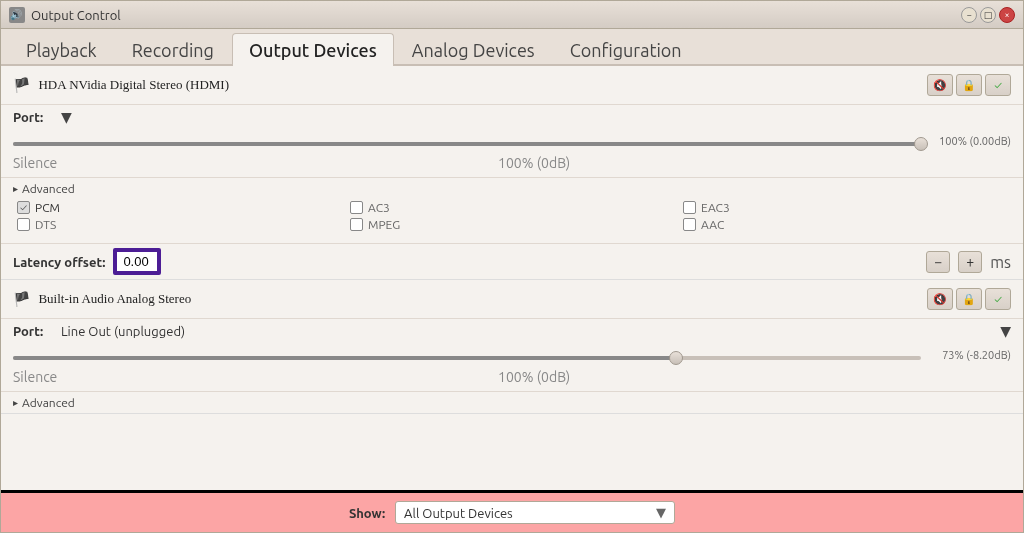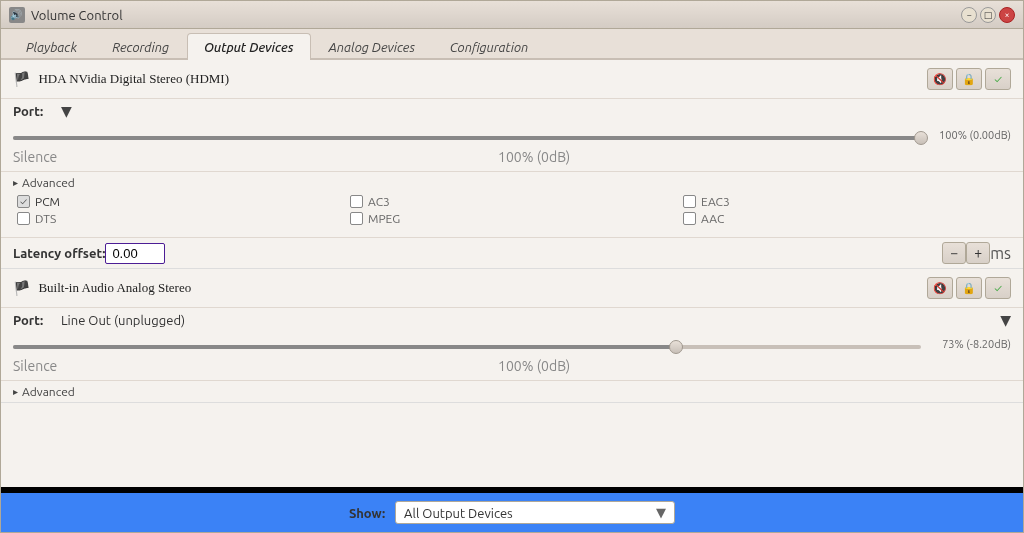--- a/index.html
+++ b/index.html
@@ -58,29 +58,28 @@
 
     .tabs {
       display: flex;
       background: #e8e0d8;
       border-bottom: 2px solid #c8beb4;
       padding: 4px 8px 0;
       gap: 1px;
     }
     .tab {
       padding: 6px 16px;
-      font-size: 13px;
+      font-size: 18px;
       cursor: pointer;
       border: 1px solid transparent;
       border-bottom: none;
       border-radius: 4px 4px 0 0;
       background: transparent;
       color: #444;
       margin-bottom: -2px;
-      font-style: italic;
     }
     .tab.active {
       background: #f5f2ee;
       border-color: #c8beb4;
       border-bottom-color: #f5f2ee;
       color: #222;
       font-weight: 500;
     }
 
     .content {
@@ -248,50 +247,51 @@
       font-size: 10px;
       color: #555;
     }
     .codec-label { color: #666; }
     .codec-label.enabled { color: #333; }
 
     .latency-row {
       display: flex;
       align-items: center;
       padding: 4px 12px;
+      gap: 8px;
       border-top: 1px solid #e0d8d0;
     }
     .latency-label { font-weight: bold; color: #333; }
     .latency-input {
-      border: 1px solid #4c1d95;
+      border: 4px solid #4c1d95;
       background: white;
       padding: 2px 6px;
       font-size: 13px;
-      width: 60px;
+      width: 48px;
       border-radius: 2px;
     }
     .latency-spacer { flex: 1; }
     .latency-minus, .latency-plus {
       width: 24px; height: 22px;
       border: 1px solid #b0a898;
       background: linear-gradient(to bottom, #e8e0d8, #d8d0c8);
       display: flex; align-items: center; justify-content: center;
       cursor: pointer;
       font-size: 14px;
       border-radius: 3px;
     }
     .latency-ms { color: #555; font-size: 16px; }
 
     .footer {
       padding: 8px 12px;
-      border-top: 6px solid #000000;
+      border-top: 3px solid #000000;
       display: flex;
       align-items: center;
       justify-content: center;
-      background: #3b82f6;
+      background: #fca5a5;
       gap: 10px;
     }
     .show-label { font-weight: bold; color: #333; }
     .show-select {
       display: flex;
       align-items: center;
       border: 1px solid #b0a898;
       background: white;
       border-radius: 3px;
       padding: 3px 8px;
@@ -301,21 +301,21 @@
     .show-select-text { color: #333; }
     .show-select-arrow { color: #666; }
   </style>
 </head>
 <body>
 
 <div class="window">
 
   <div class="titlebar">
     <div class="titlebar-icon">🔊</div>
-    <span class="titlebar-title">Volume Control</span>
+    <span class="titlebar-title">Output Control</span>
     <div class="window-controls">
       <div class="wc-btn wc-min">−</div>
       <div class="wc-btn wc-max">□</div>
       <div class="wc-btn wc-close">×</div>
     </div>
   </div>
 
   <div class="tabs">
     <div class="tab">Playback</div>
     <div class="tab">Recording</div>

